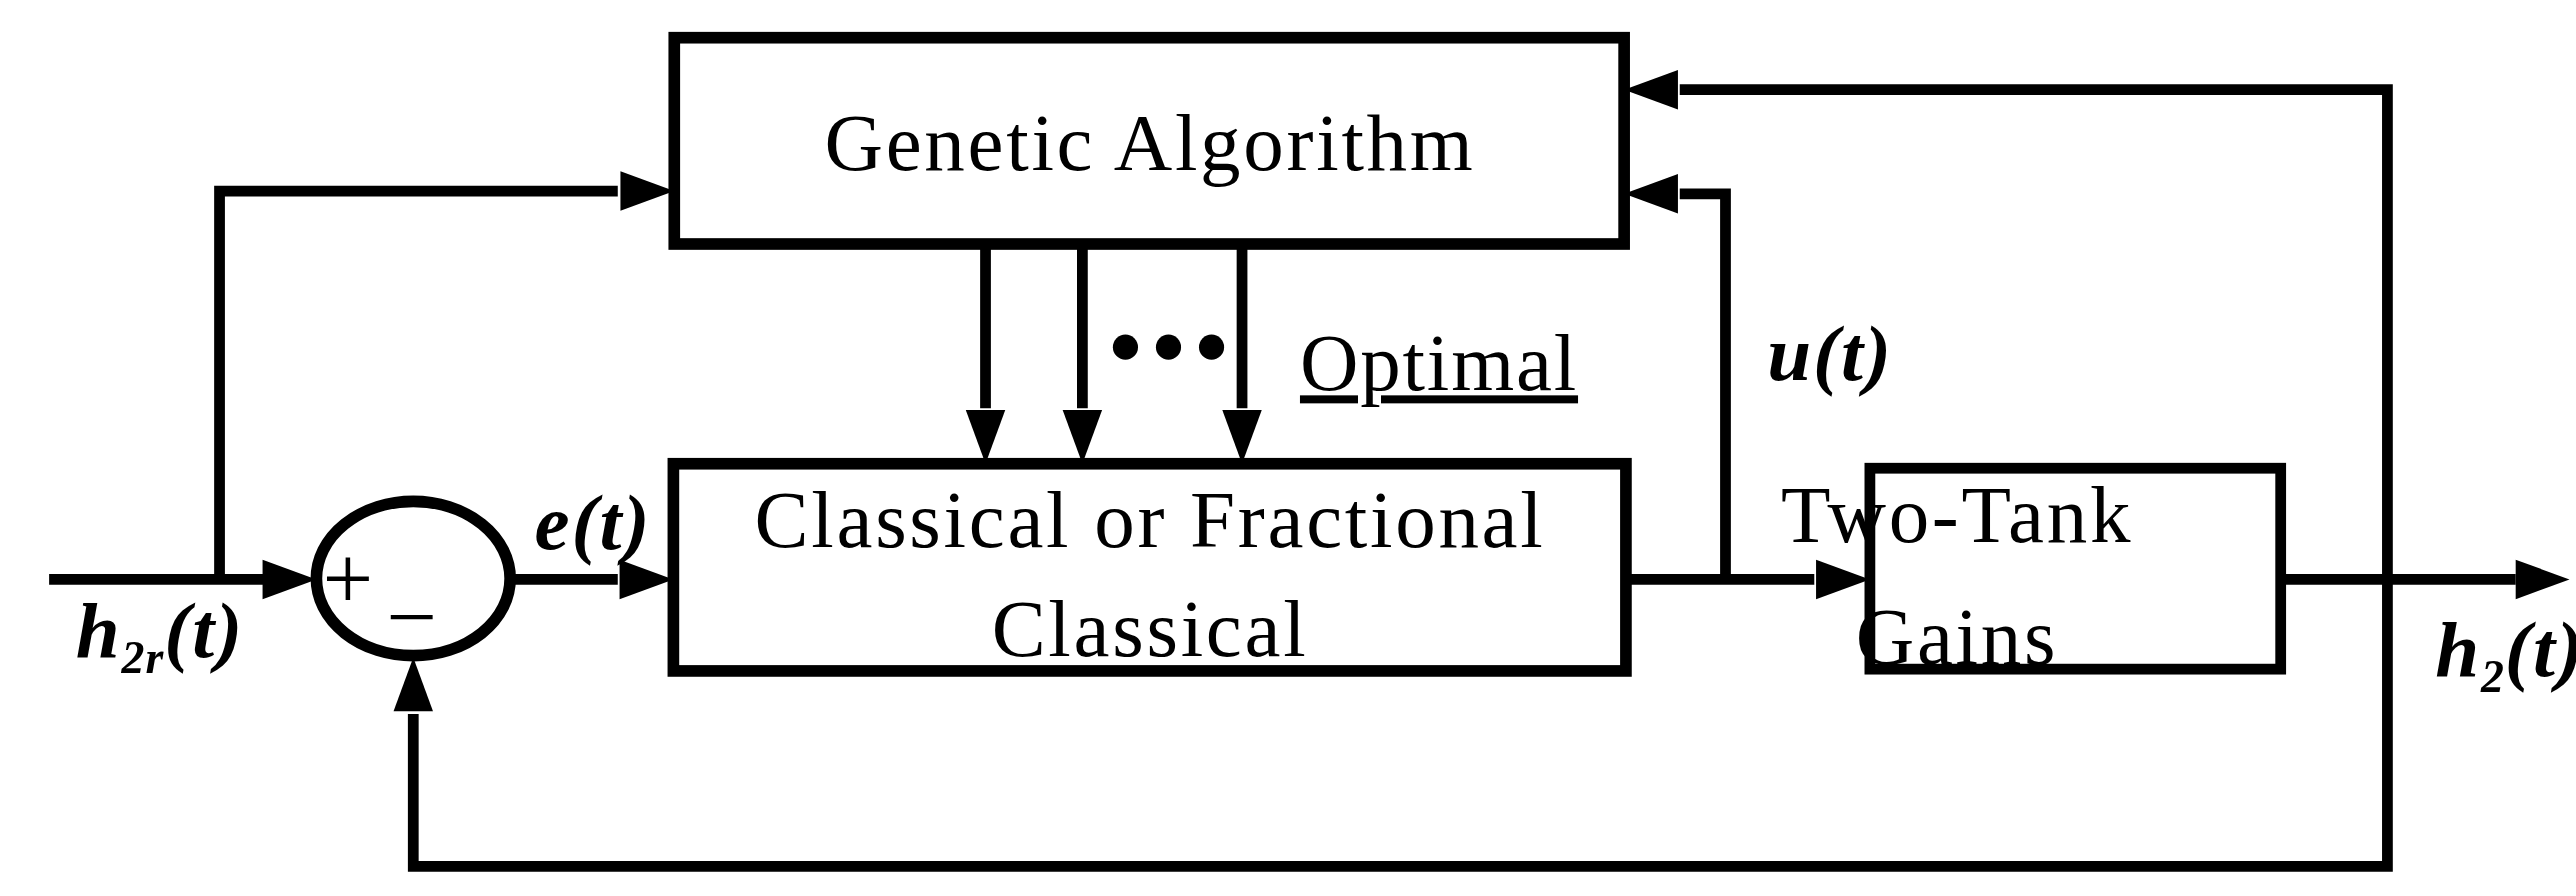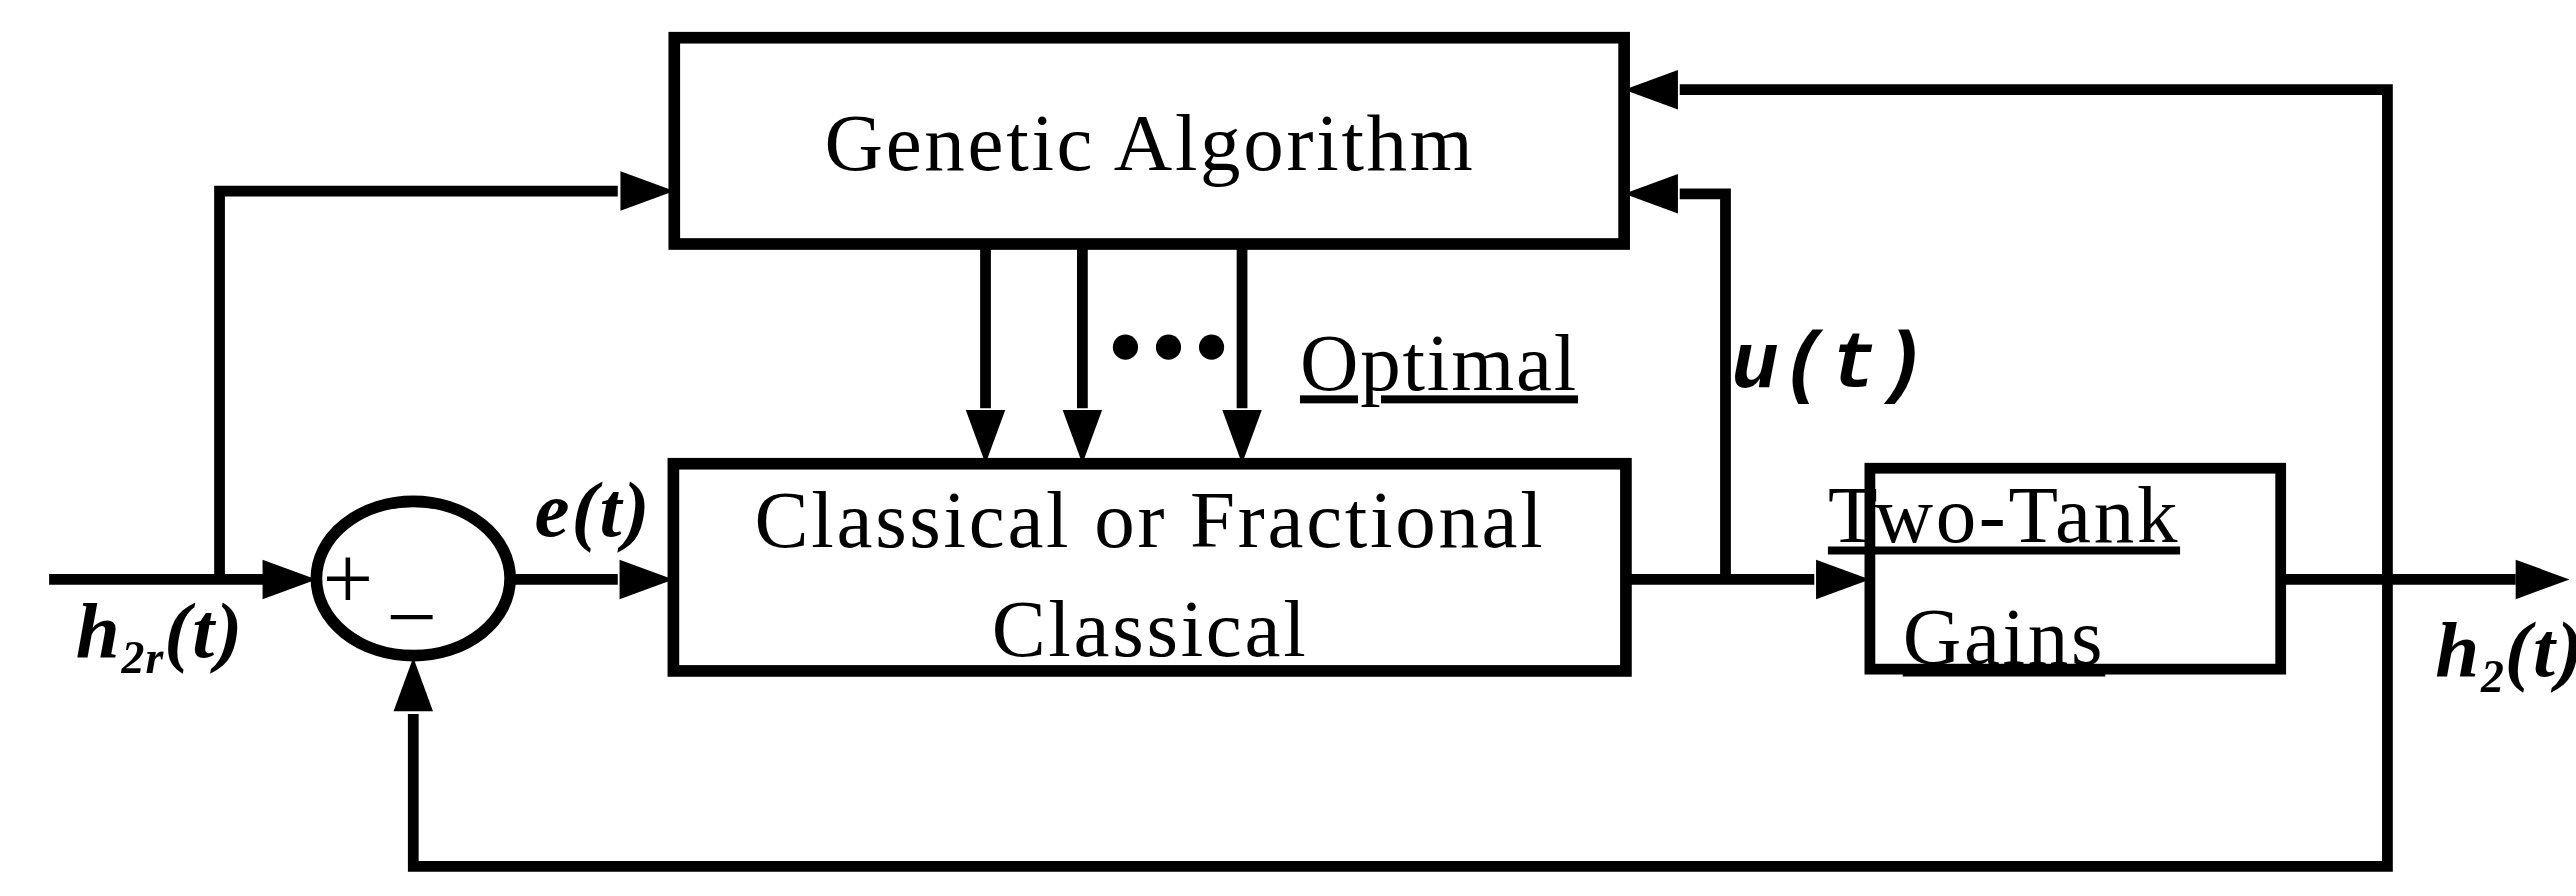--- a/index.html
+++ b/index.html
@@ -112,41 +112,41 @@
     </g>
   </svg>
 
   <div class="lbl box-lbl" style="left:1126px; top:144px;">Genetic Algorithm</div>
 
   <div class="lbl box-lbl" style="left:1126px; top:575px;">
     <div>Classical or Fractional</div>
     <div>Classical</div>
   </div>
 
-  <div class="lbl box-lbl twotank-lbl" style="left:1980px; top:576px;text-decoration:underline;">
+  <div class="lbl box-lbl twotank-lbl" style="left:1933px; top:576px;">
     <div>Two-Tank</div>
     <div>Gains</div>
   </div>
 
   <div class="lbl note-lbl" style="left:1415px; top:364px;">
     <div>Optimal</div>
   </div>
 
   <div class="lbl sign-lbl" style="left:324px; top:579px;">+</div>
   <div class="lbl sign-lbl" style="left:388px; top:617px;">−</div>
 
   <div class="lbl sig-lbl" style="left:136px; top:635px;">
     <span>h</span><sub>2r</sub><span>(t)</span>
   </div>
 
-  <div class="lbl sig-lbl" style="left:569px; top:510px;">
+  <div class="lbl sig-lbl" style="left:569px; top:523px;">
     <span>e</span><span>(t)</span>
   </div>
 
-  <div class="lbl sig-lbl" style="left:1806px; top:366px;font-family:Liberation Mono, monospace;">
+  <div class="lbl sig-lbl" style="left:1806px; top:354px;">
     <span>u</span><span>(t)</span>
   </div>
 
   <div class="lbl sig-lbl" style="left:2486px; top:654px;">
     <span>h</span><sub>2</sub><span>(t)</span>
   </div>
 
 </div>
 
 

